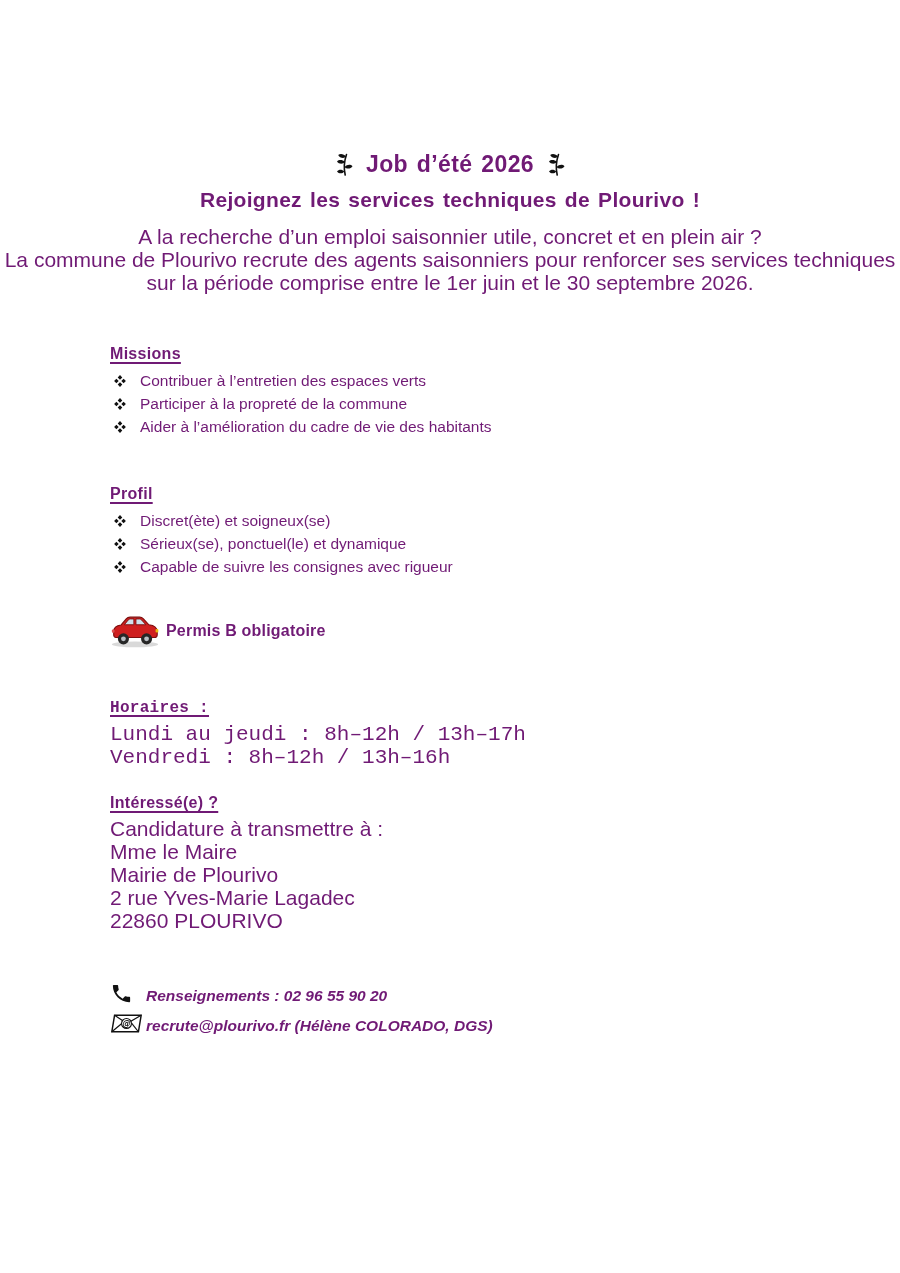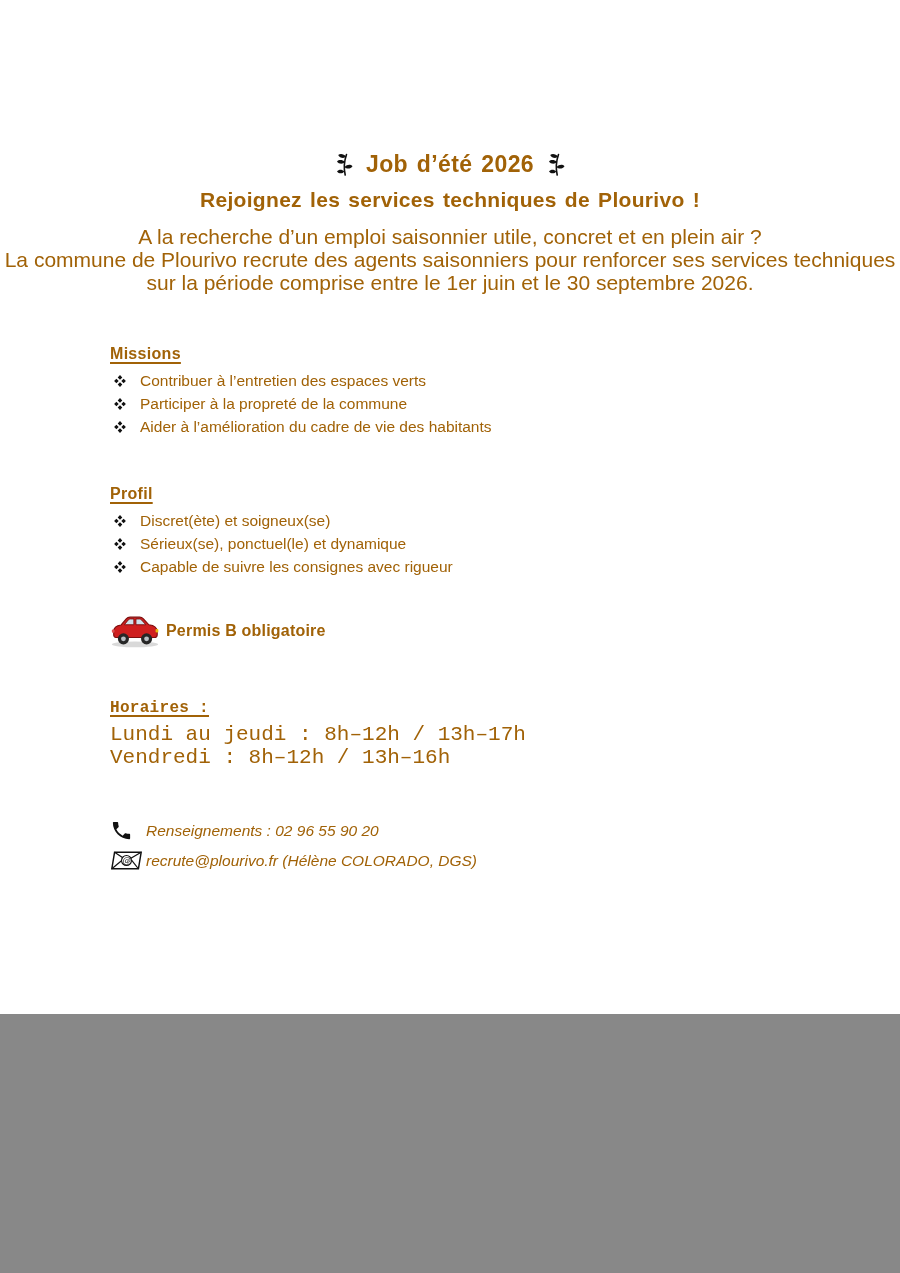--- a/index.html
+++ b/index.html
@@ -4,24 +4,24 @@
 <style>
   html, body { margin: 0; padding: 0; }
   body {
     background: #888;
     font-family: "Liberation Sans", sans-serif;
     -webkit-font-smoothing: antialiased;
   }
   .page {
     position: relative;
     width: 900px;
-    height: 1014px;
+    height: 1273px;
     margin: 0 auto;
     background: #ffffff;
-    color: #a16207;
+    color: #701a75;
     overflow: hidden;
   }
   .titles { text-align: center; padding-top: 149px; }
   .title-line {
     font-size: 23px;
     font-weight: bold;
     letter-spacing: 0.4px;
     word-spacing: 2px;
     margin: 0;
     display: flex;
@@ -89,24 +89,25 @@
   .sec-horaires { margin-top: 50px; font-family: Liberation Mono, monospace; }
   .plain-lines {
     font-size: 21px;
     line-height: 23px;
     margin: 5px 0 0 0;
   }
   .sec-interesse { margin-top: 24px; }
   .contact-block { margin-top: 50px; }
   .contact-row {
     display: flex;
-    align-items: center;
+    align-items: flex-end;
     font-size: 15.5px;
     font-style: italic;
     margin-top: 7px;
+    font-weight: bold;
   }
   .contact-row .cicon {
     display: inline-flex;
     width: 36px;
     flex: 0 0 36px;
   }
   .sprig { display: inline-flex; }
 </style>
 </head>
 <body>
@@ -225,20 +226,30 @@
     </div>
 
     <section class="sec-horaires">
       <h3 class="section-heading">Horaires :</h3>
       <p class="plain-lines">
         <span>Lundi au jeudi : 8h–12h / 13h–17h</span><br>
         <span>Vendredi : 8h–12h / 13h–16h</span>
       </p>
     </section>
 
+    <section class="sec-interesse">
+      <h3 class="section-heading">Intéressé(e) ?</h3>
+      <p class="plain-lines">
+        <span>Candidature à transmettre à :</span><br>
+        <span>Mme le Maire</span><br>
+        <span>Mairie de Plourivo</span><br>
+        <span>2 rue Yves-Marie Lagadec</span><br>
+        <span>22860 PLOURIVO</span>
+      </p>
+    </section>
 
     <div class="contact-block">
       <div class="contact-row">
         <span class="cicon">
           <svg width="23" height="23" viewBox="0 0 24 24">
             <path fill="#111" d="M6.62 10.79c1.44 2.83 3.76 5.14 6.59 6.59l2.2-2.2c.27-.27.67-.36 1.02-.24 1.12.37 2.33.57 3.57.57.55 0 1 .45 1 1V20c0 .55-.45 1-1 1-9.39 0-17-7.61-17-17 0-.55.45-1 1-1h3.5c.55 0 1 .45 1 1 0 1.25.2 2.45.57 3.57.11.35.03.74-.25 1.02l-2.2 2.2z"></path>
           </svg>
         </span>
         <span>Renseignements : 02 96 55 90 20</span>
       </div>

